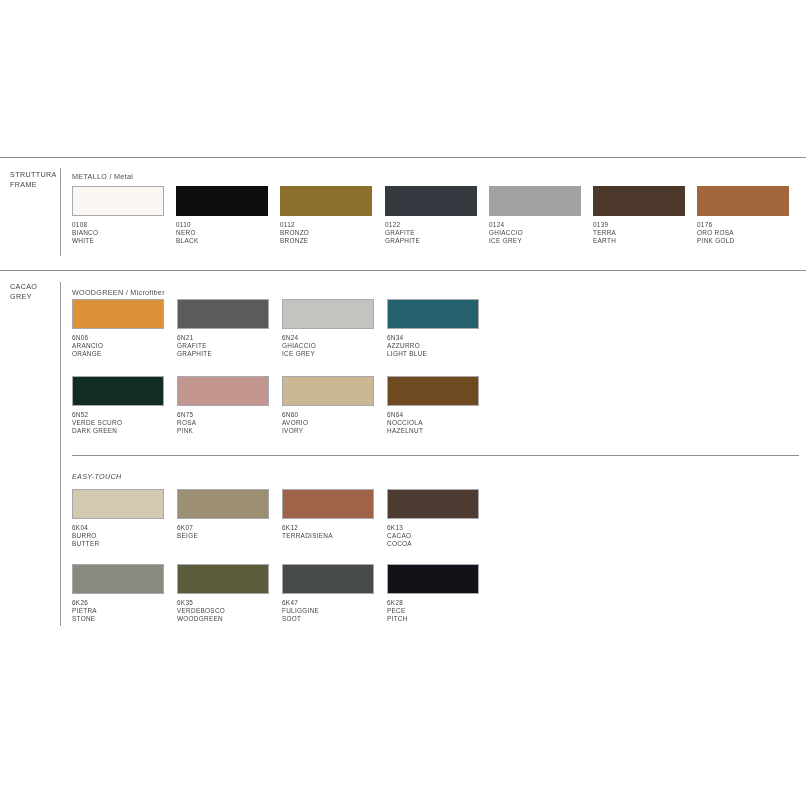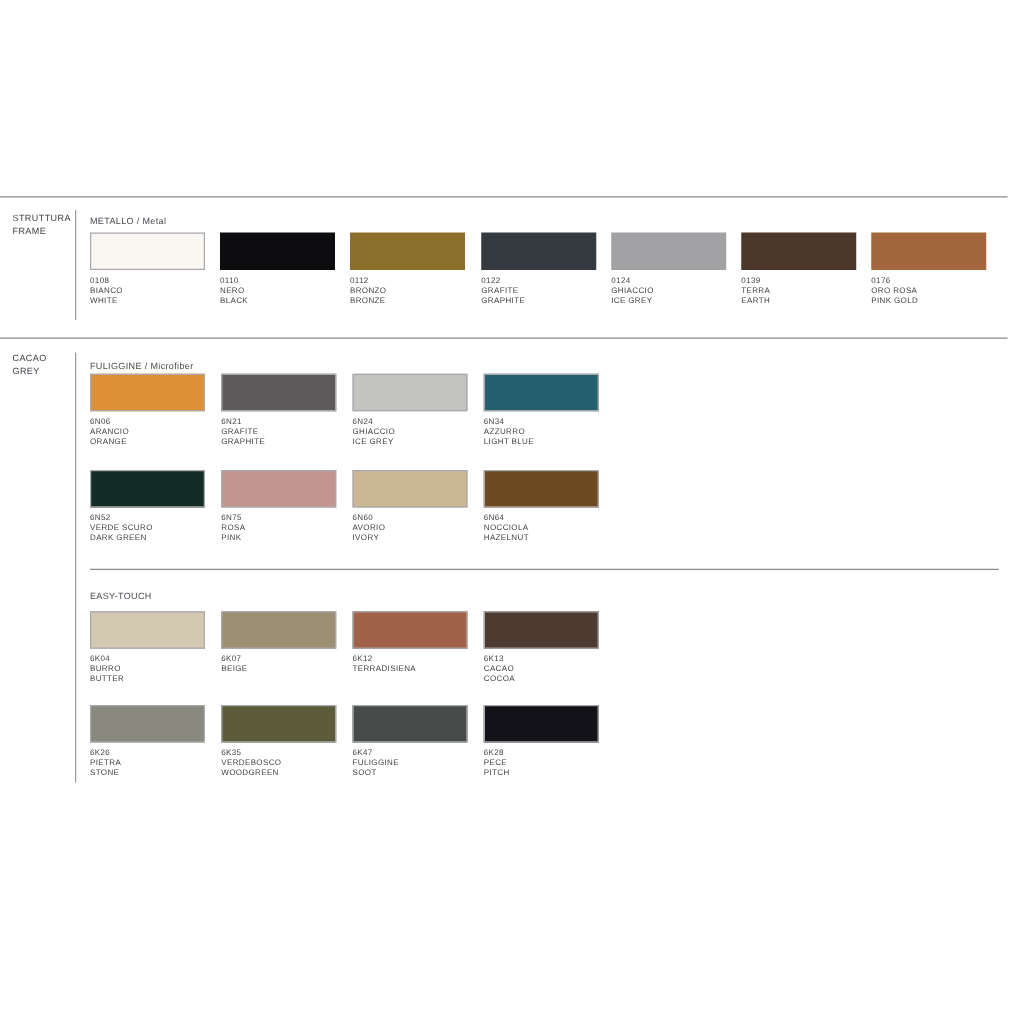--- a/index.html
+++ b/index.html
@@ -161,21 +161,21 @@
       </div>
     </div>
     <div class="cell" style="left: 697px; top: 186px;">
       <div class="chip" title="0176" style="background: rgb(162, 101, 60);"></div>
       <div class="cap">
         <span class="code">0176</span>
         <span class="it">ORO ROSA</span>
         <span class="en">PINK GOLD</span>
       </div>
     </div>
-    <div class="grp" style="top: 288px;">FULIGGINE / Microfiber</div>
+    <div class="grp" style="top: 288px;">WOODGREEN / Microfiber</div>
     <div class="cell" style="left: 72px; top: 299px;">
       <div class="chip outlined" title="6N06" style="background: rgb(220, 144, 56);"></div>
       <div class="cap">
         <span class="code">6N06</span>
         <span class="it">ARANCIO</span>
         <span class="en">ORANGE</span>
       </div>
     </div>
     <div class="cell" style="left: 177px; top: 299px;">
       <div class="chip outlined" title="6N21" style="background: rgb(93, 90, 91);"></div>
@@ -226,21 +226,21 @@
       </div>
     </div>
     <div class="cell" style="left: 387px; top: 376px;">
       <div class="chip outlined" title="6N64" style="background: rgb(109, 74, 32);"></div>
       <div class="cap">
         <span class="code">6N64</span>
         <span class="it">NOCCIOLA</span>
         <span class="en">HAZELNUT</span>
       </div>
     </div>
-    <div class="grp" style="top: 472px;">EASY-TOUCH</div>
+    <div class="grp" style="top: 472px; font-style: italic;">EASY-TOUCH</div>
     <div class="cell" style="left: 72px; top: 489px;">
       <div class="chip outlined" title="6K04" style="background: rgb(211, 201, 176);"></div>
       <div class="cap">
         <span class="code">6K04</span>
         <span class="it">BURRO</span>
         <span class="en">BUTTER</span>
       </div>
     </div>
     <div class="cell" style="left: 177px; top: 489px;">
       <div class="chip outlined" title="6K07" style="background: rgb(157, 143, 115);"></div>

